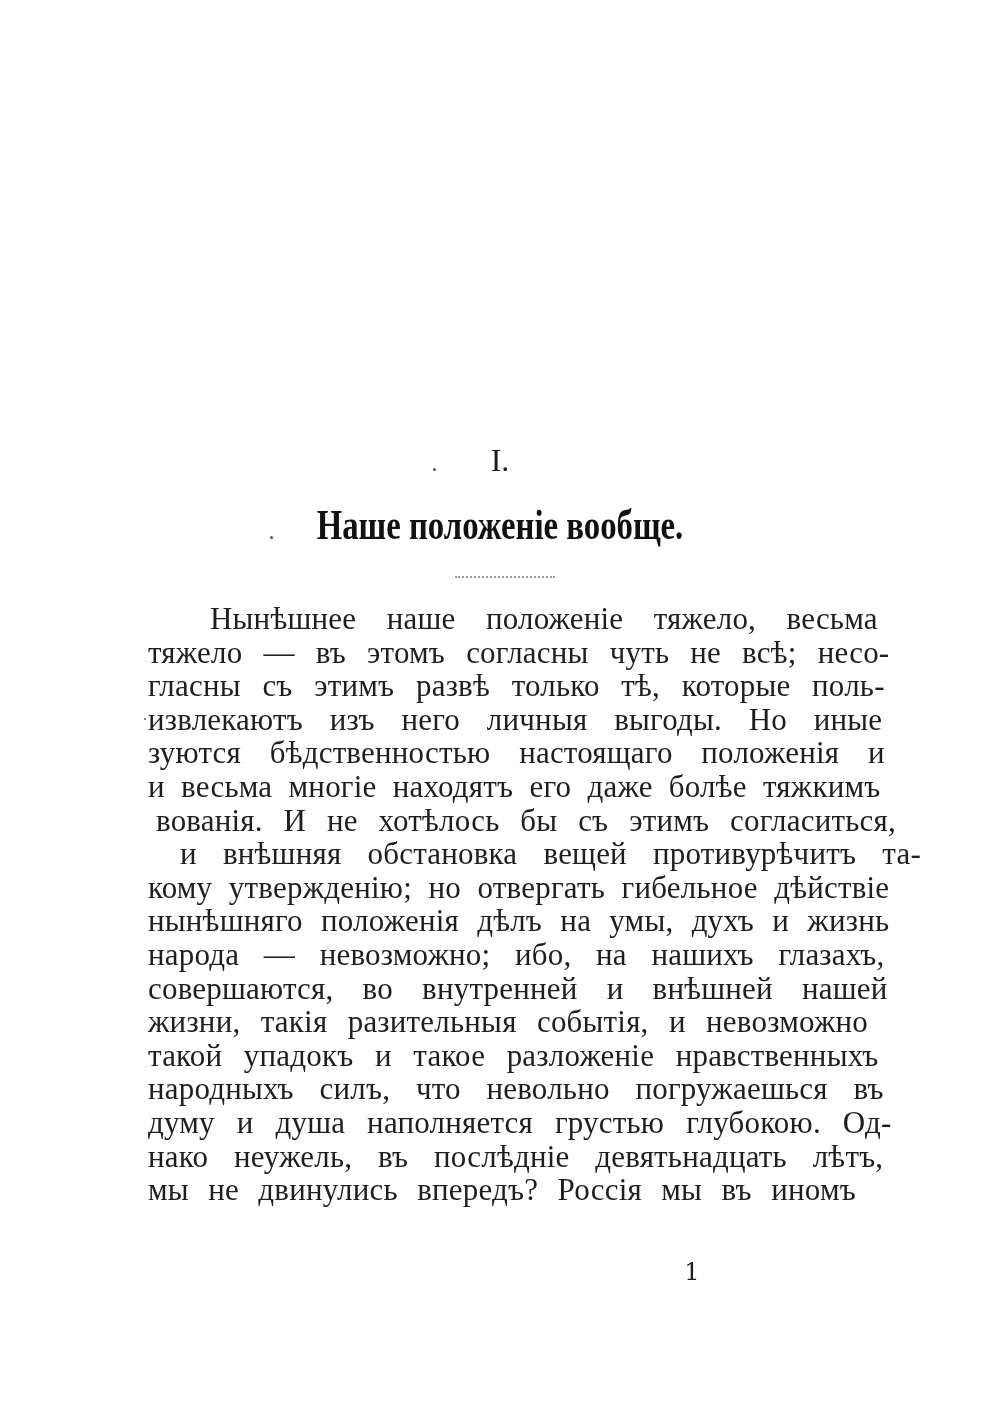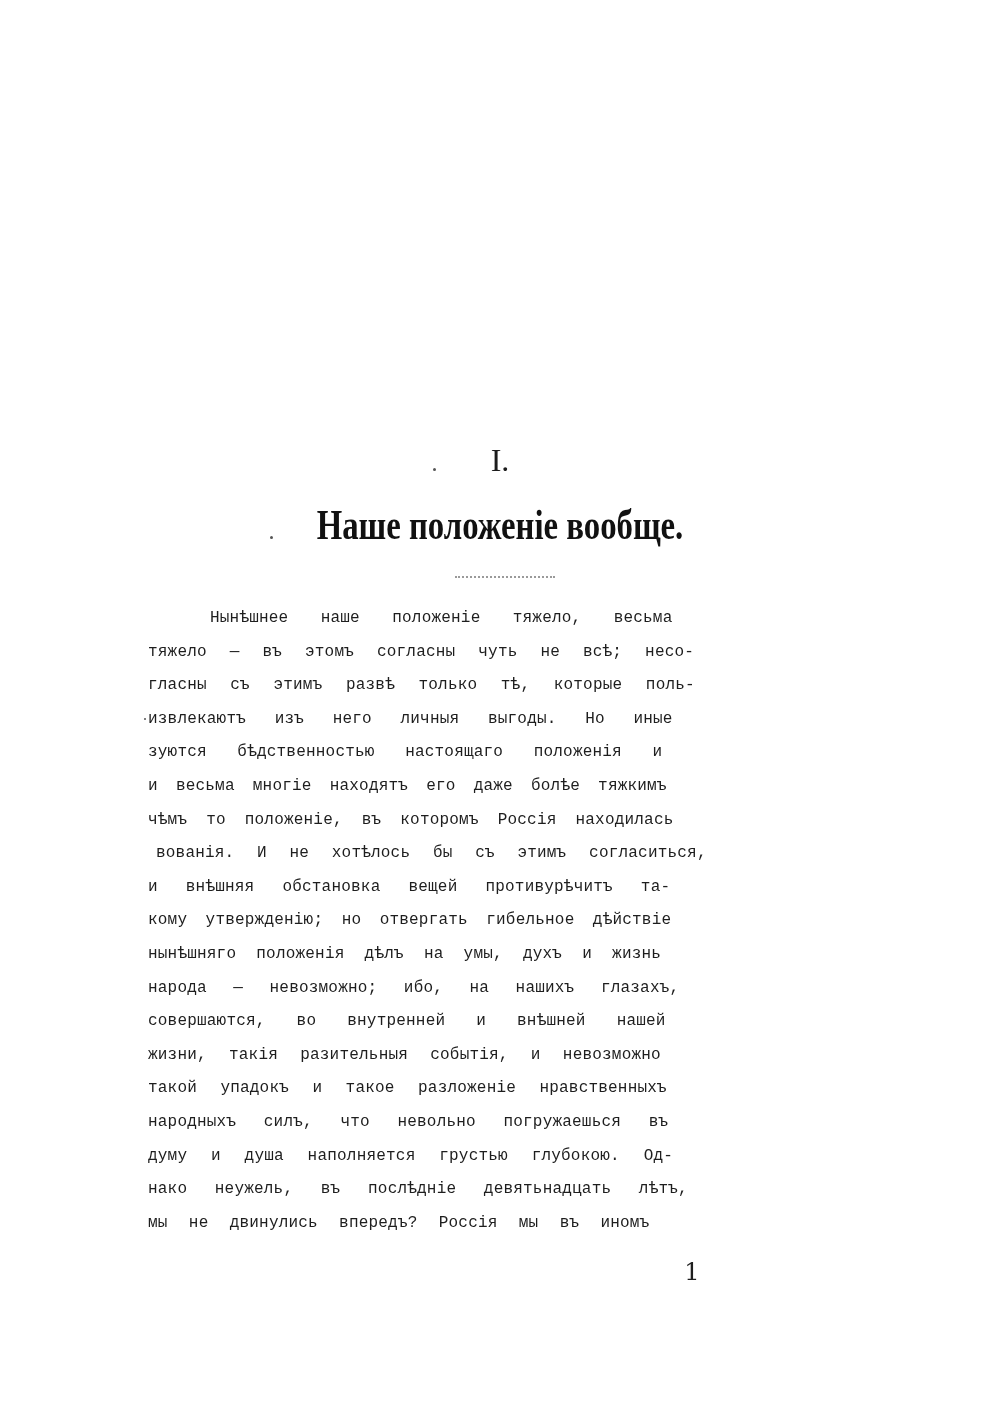--- a/index.html
+++ b/index.html
@@ -53,22 +53,22 @@
       left: 455px;
       width: 100px;
       height: 8px;
       border-bottom: 2px dotted #9a9a9a;
     }
     .body-text {
       position: absolute;
       top: 602px;
       left: 148px;
       width: 706px;
-      font-family: Liberation Mono, monospace;
-      font-size: 16px;
+      font-family: Liberation Serif, serif;
+      font-size: 31px;
       line-height: 33.6px;
       color: #1e1e1e;
     }
     .line {
       display: block;
       white-space: nowrap;
       text-align: justify;
       text-align-last: justify;
       letter-spacing: 0.2px;
       transform-origin: 0 0;
@@ -109,23 +109,22 @@
 
   <div class="ornament"></div>
 
   <div class="body-text">
     <span class="line indent" style="display: block; width: auto; word-spacing: 22.5px; text-align-last: left;">Нынѣшнее наше положеніе тяжело, весьма</span>
     <span class="line" style="display: block; width: auto; word-spacing: 13.13px; text-align-last: left;">тяжело — въ этомъ согласны чуть не всѣ; несо-</span>
     <span class="line" style="display: block; width: auto; word-spacing: 13.71px; text-align-last: left;">гласны съ этимъ развѣ только тѣ, которые поль-</span>
     <span class="line" style="display: block; width: auto; word-spacing: 18.83px; text-align-last: left;">извлекаютъ изъ него личныя выгоды. Но иные</span>
     <span class="line" style="display: block; width: auto; word-spacing: 20.75px; text-align-last: left;">зуются бѣдственностью настоящаго положенія и</span>
     <span class="line" style="display: block; width: auto; word-spacing: 8.29px; text-align-last: left;">и весьма многіе находятъ его даже болѣе тяжкимъ</span>
-    <span class="line" style="display: block; width: auto; word-spacing: 9.17px; text-align-last: left;">чѣмъ то положеніе, въ которомъ Россія находилась</span>
     <span class="line" style="display: block; width: auto; word-spacing: 12.86px; text-align-last: left; margin-left: 8px;">вованія. И не хотѣлось бы съ этимъ согласиться,</span>
-    <span class="line" style="display: block; width: auto; word-spacing: 18.2px; text-align-last: left;">и внѣшняя обстановка вещей противурѣчитъ та-</span>
+    <span class="line" style="display: block; width: auto; word-spacing: 18.2px; text-align-last: left; margin-left: 32px;">и внѣшняя обстановка вещей противурѣчитъ та-</span>
     <span class="line" style="display: block; width: auto; word-spacing: 8.6px; text-align-last: left;">кому утвержденію; но отвергать гибельное дѣйствіе</span>
     <span class="line" style="display: block; width: auto; word-spacing: 10.29px; text-align-last: left;">нынѣшняго положенія дѣлъ на умы, духъ и жизнь</span>
     <span class="line" style="display: block; width: auto; word-spacing: 16.67px; text-align-last: left;">народа — невозможно; ибо, на нашихъ глазахъ,</span>
     <span class="line" style="display: block; width: auto; word-spacing: 21.2px; text-align-last: left;">совершаются, во внутренней и внѣшней нашей</span>
     <span class="line" style="display: block; width: auto; word-spacing: 12.4px; text-align-last: left;">жизни, такія разительныя событія, и невозможно</span>
     <span class="line" style="display: block; width: auto; word-spacing: 13.6px; text-align-last: left;">такой упадокъ и такое разложеніе нравственныхъ</span>
     <span class="line" style="display: block; width: auto; word-spacing: 17.8px; text-align-last: left;">народныхъ силъ, что невольно погружаешься въ</span>
     <span class="line" style="display: block; width: auto; word-spacing: 14px; text-align-last: left;">думу и душа наполняется грустью глубокою. Од-</span>
     <span class="line" style="display: block; width: auto; word-spacing: 17.8px; text-align-last: left;">нако неужель, въ послѣдніе девятьнадцать лѣтъ,</span>
     <span class="line" style="display: block; width: auto; word-spacing: 11.43px; text-align-last: left;">мы не двинулись впередъ? Россія мы въ иномъ</span>

